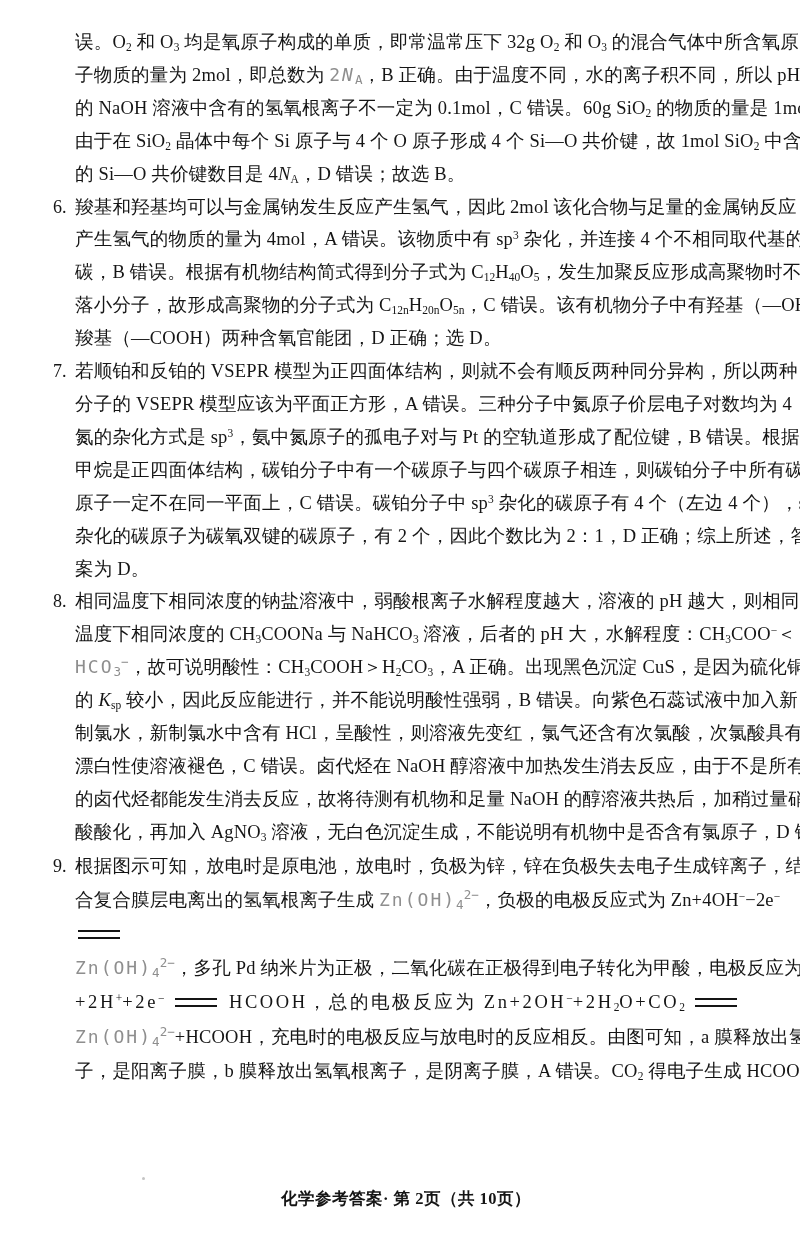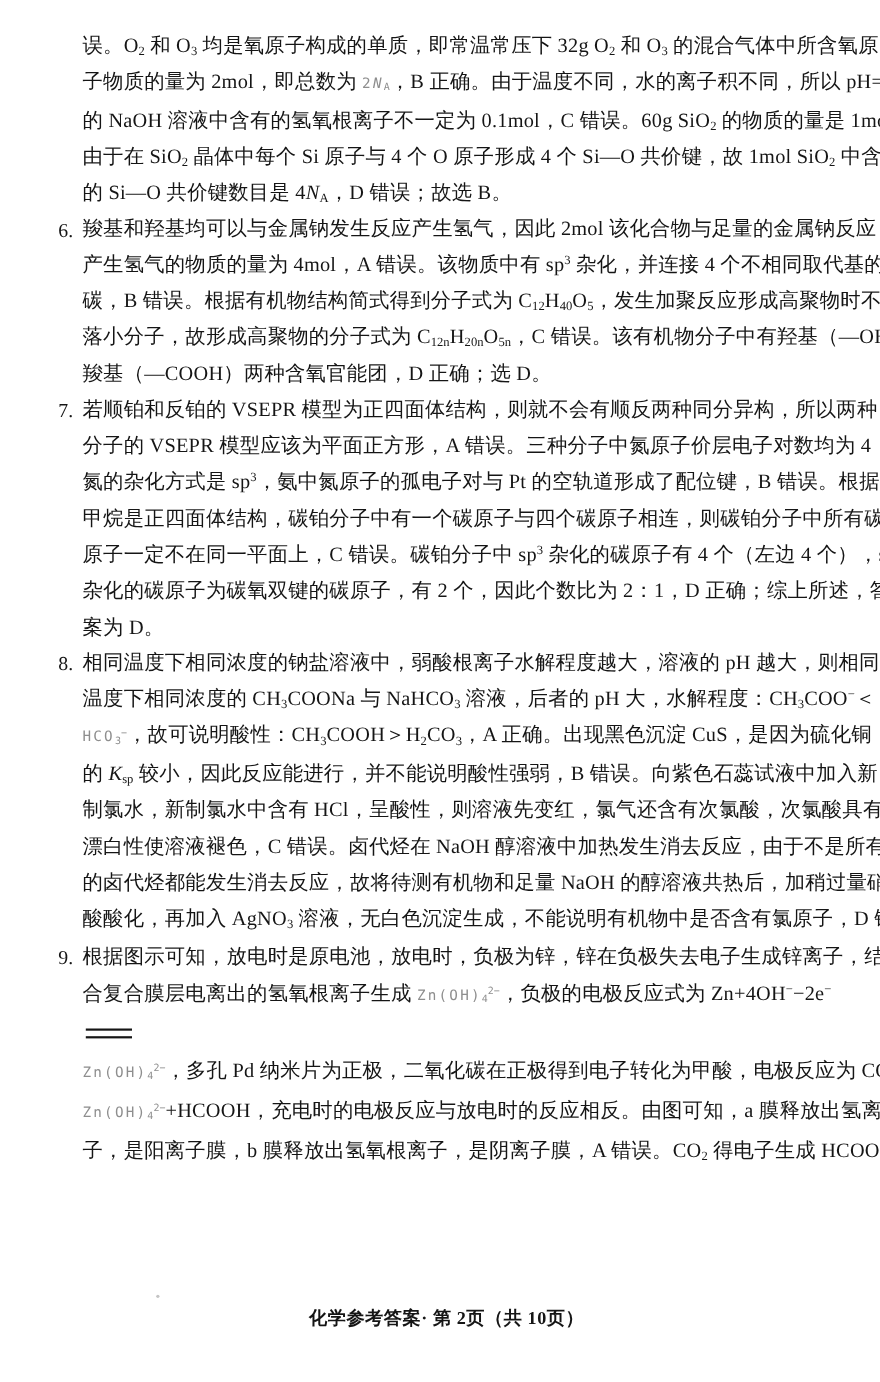--- a/index.html
+++ b/index.html
@@ -24,21 +24,21 @@
   }
   .item.sp .num { line-height:34.2px; }
   .item.sp .line { line-height:34.2px; }
   .line .w { letter-spacing:2.6px; }
   sub,sup { font-size:0.62em; line-height:0; letter-spacing:0; }
   sub { vertical-align:-0.25em; }
   sup { vertical-align:0.55em; }
   .f {
     color:#8e8e8e;
     font-family:"DejaVu Sans Mono","Liberation Mono",monospace;
-    font-size:13px; letter-spacing:2px;
+    font-size:18px; letter-spacing:2px;
   }
   .f sub,.f sup { font-size:0.7em; }
   .eqsign {
     display:inline-block; width:42px; height:9px; box-sizing:border-box;
     border-top:2.5px solid #151515; border-bottom:2.5px solid #151515;
     vertical-align:middle; margin:0 5px 3px 3px;
   }
   .footer {
     position:absolute; left:0; right:0; top:1188px; text-align:center;
     font-size:16.5px; font-weight:bold; color:#151515; letter-spacing:0.5px;padding-left:12px;
@@ -99,20 +99,21 @@
           <div class="line"><span class="t">酸酸化，再加入 AgNO<sub>3</sub> 溶液，无白色沉淀生成，不能说明有机物中是否含有氯原子，D 错</span></div>
         </div>
       </div>
       <div class="item sp">
         <div class="num">9.</div>
         <div class="lines">
           <div class="line"><span class="t">根据图示可知，放电时是原电池，放电时，负极为锌，锌在负极失去电子生成锌离子，结</span></div>
           <div class="line"><span class="t">合复合膜层电离出的氢氧根离子生成 </span><span class="f">Zn(OH)<sub>4</sub><sup>2−</sup></span><span class="t">，负极的电极反应式为 Zn+4OH<sup>−</sup>−2e<sup>−</sup></span></div>
           <div class="line"><span class="eqsign"></span></div>
           <div class="line"><span class="f">Zn(OH)<sub>4</sub><sup>2−</sup></span><span class="t">，多孔 Pd 纳米片为正极，二氧化碳在正极得到电子转化为甲酸，电极反应为 CO</span></div>
+          <div class="line"><span class="w">+2H<sup>+</sup>+2e<sup>−</sup> </span><span class="eqsign"></span><span class="w"> HCOOH，总的电极反应为 Zn+2OH<sup>−</sup>+2H<sub>2</sub>O+CO<sub>2</sub> </span><span class="eqsign"></span></div>
           <div class="line"><span class="f">Zn(OH)<sub>4</sub><sup>2−</sup></span><span class="t">+HCOOH，充电时的电极反应与放电时的反应相反。由图可知，a 膜释放出氢离</span></div>
           <div class="line"><span class="t">子，是阳离子膜，b 膜释放出氢氧根离子，是阴离子膜，A 错误。CO<sub>2</sub> 得电子生成 HCOOH，</span></div>
         </div>
       </div>
     </div>
   <div class="speck"></div>
   <div class="footer">
     <span>化学参考答案· 第 2页（共 10页）</span>
   </div>
 </div>

